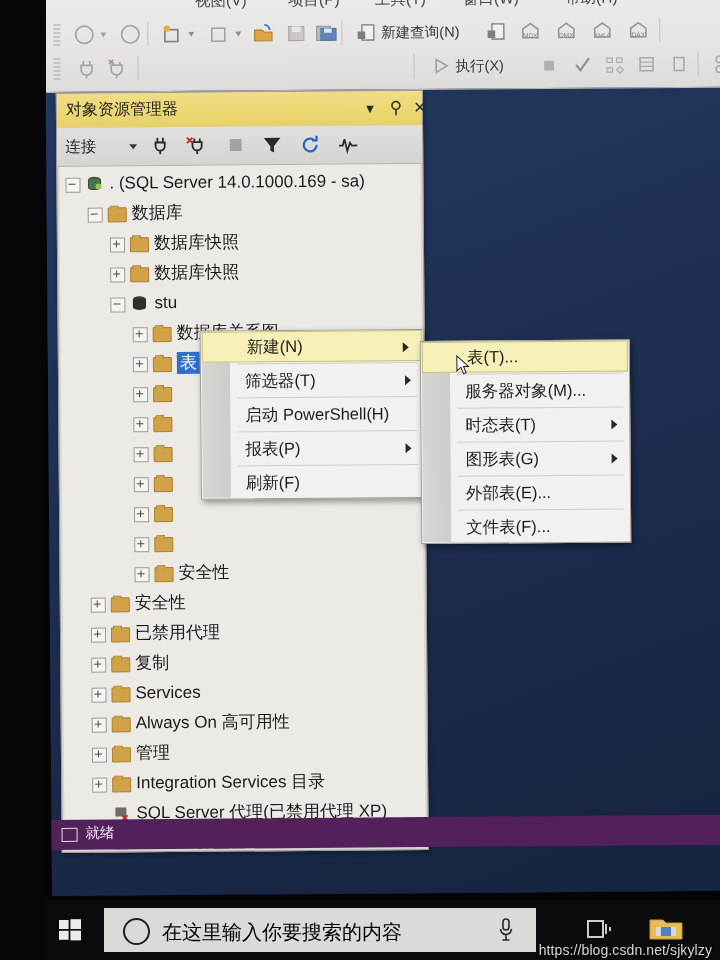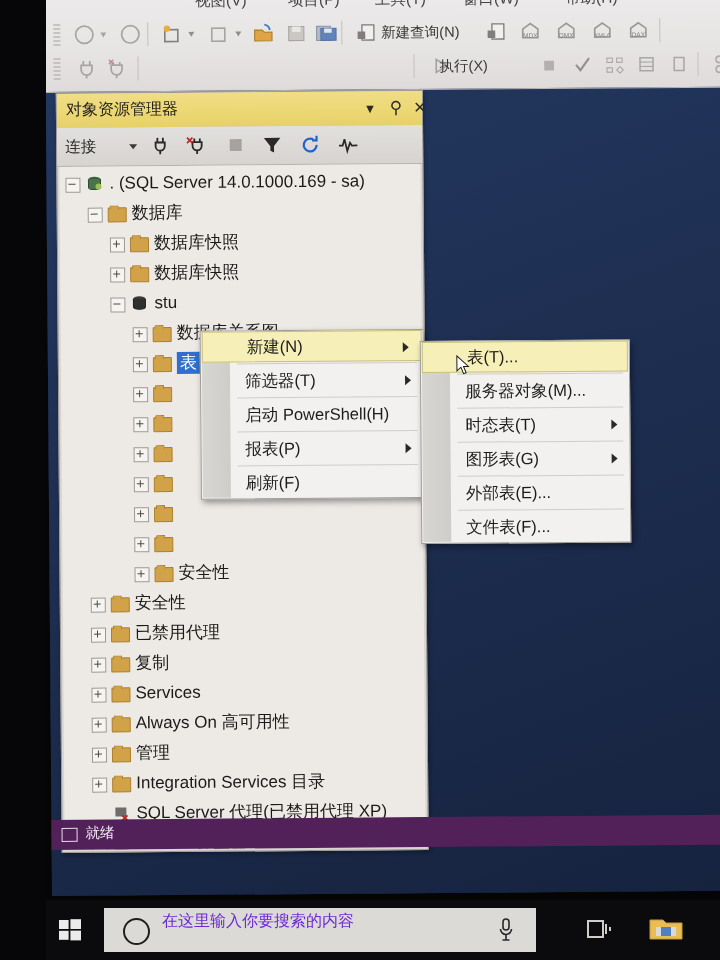--- a/index.html
+++ b/index.html
@@ -117,21 +117,21 @@
   .taskbar{
     position:absolute;left:0;bottom:0;width:720px;height:60px;
     background:#0b0b0e;
   }
   .winlogo{position:absolute;left:58px;top:18px;width:24px;height:24px;}
   .searchbox{
     position:absolute;left:104px;top:8px;width:432px;height:44px;
     background:#dcdad7;
   }
   .searchbox .circ{position:absolute;left:19px;top:10px;width:23px;height:23px;border:2.5px solid #1e1e1e;border-radius:50%;}
-  .searchbox .ph{position:absolute;left:58px;top:3px;font-size:16px;color:#6d28d9;}
+  .searchbox .ph{position:absolute;left:58px;top:11px;font-size:20px;color:#000000;}
   .searchbox .mic{position:absolute;right:22px;top:9px;width:16px;height:26px;}
   .tbicon{position:absolute;top:14px;width:30px;height:30px;}
   .watermark{
     position:absolute;right:8px;bottom:2px;font-size:14px;color:#d9d7d4;
     letter-spacing:.1px;text-shadow:0 1px 2px #000;
   }
   .darkedge{position:absolute;left:0;top:0;width:46px;height:960px;background:#060608;}
 </style>
 </head>
 <body>
@@ -267,21 +267,21 @@
         <div class="combo">
           <span></span>
           <span class="carat"></span>
         </div>
         <div class="tbsep" style="left:368px"></div>
         <div class="tbi" style="left:382px;opacity:.6">
           <svg class="icon-svg" viewBox="0 0 24 24">
               <path d="M8 6 L18 12 L8 18 Z" fill="none" stroke="#7a7775" stroke-width="1.5"></path>
             </svg>
         </div>
-        <div class="tb-label" style="left:394px">执行(X)</div>
+        <div class="tb-label" style="left:410px">执行(X)</div>
         <div class="tbi" style="left:490px;opacity:.55">
           <svg class="icon-svg" viewBox="0 0 24 24">
               <rect x="8" y="8" width="9" height="9" fill="#8b8886"></rect>
             </svg>
         </div>
         <div class="tbi" style="left:524px;opacity:.6">
           <svg class="icon-svg" viewBox="0 0 24 24">
               <path d="M6 12 L10 17 L18 6" fill="none" stroke="#5f5c5a" stroke-width="2"></path>
             </svg>
         </div>
@@ -607,16 +607,17 @@
     </div>
 
     <div class="tbicon" style="left:648px;width:36px;height:30px">
       <svg class="icon-svg" viewBox="0 0 36 30">
         <path d="M2 6 h13 l3 3 h16 v16 h-32 z" fill="#e8bd55" stroke="#c49a34" stroke-width="1"></path>
         <rect x="8" y="13" width="20" height="9" fill="#d8d9dc"></rect>
         <rect x="13" y="13" width="10" height="9" fill="#4f7fc4"></rect>
       </svg>
     </div>
 
+    <div class="watermark">https://blog.csdn.net/sjkylzy</div>
   </div>
 
   <div class="darkedge"></div>
 </div>
 
 </body></html>

